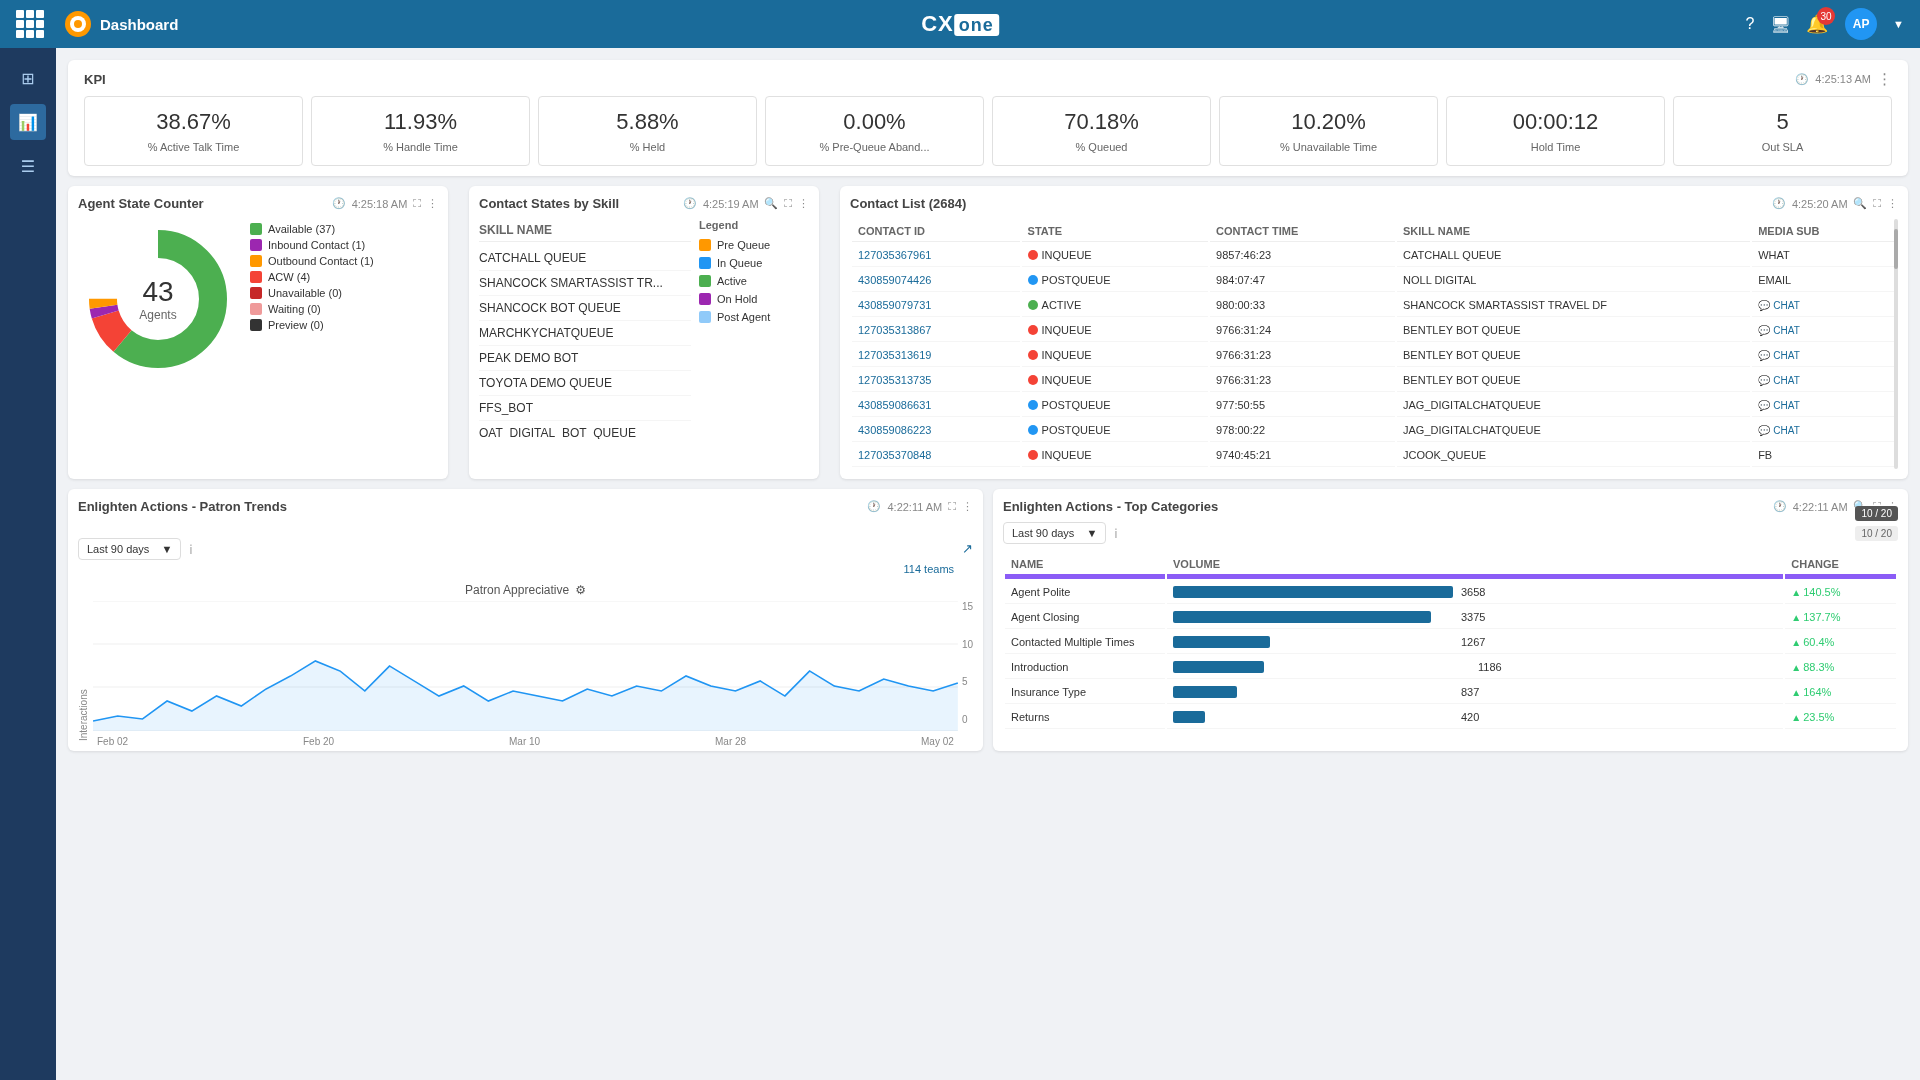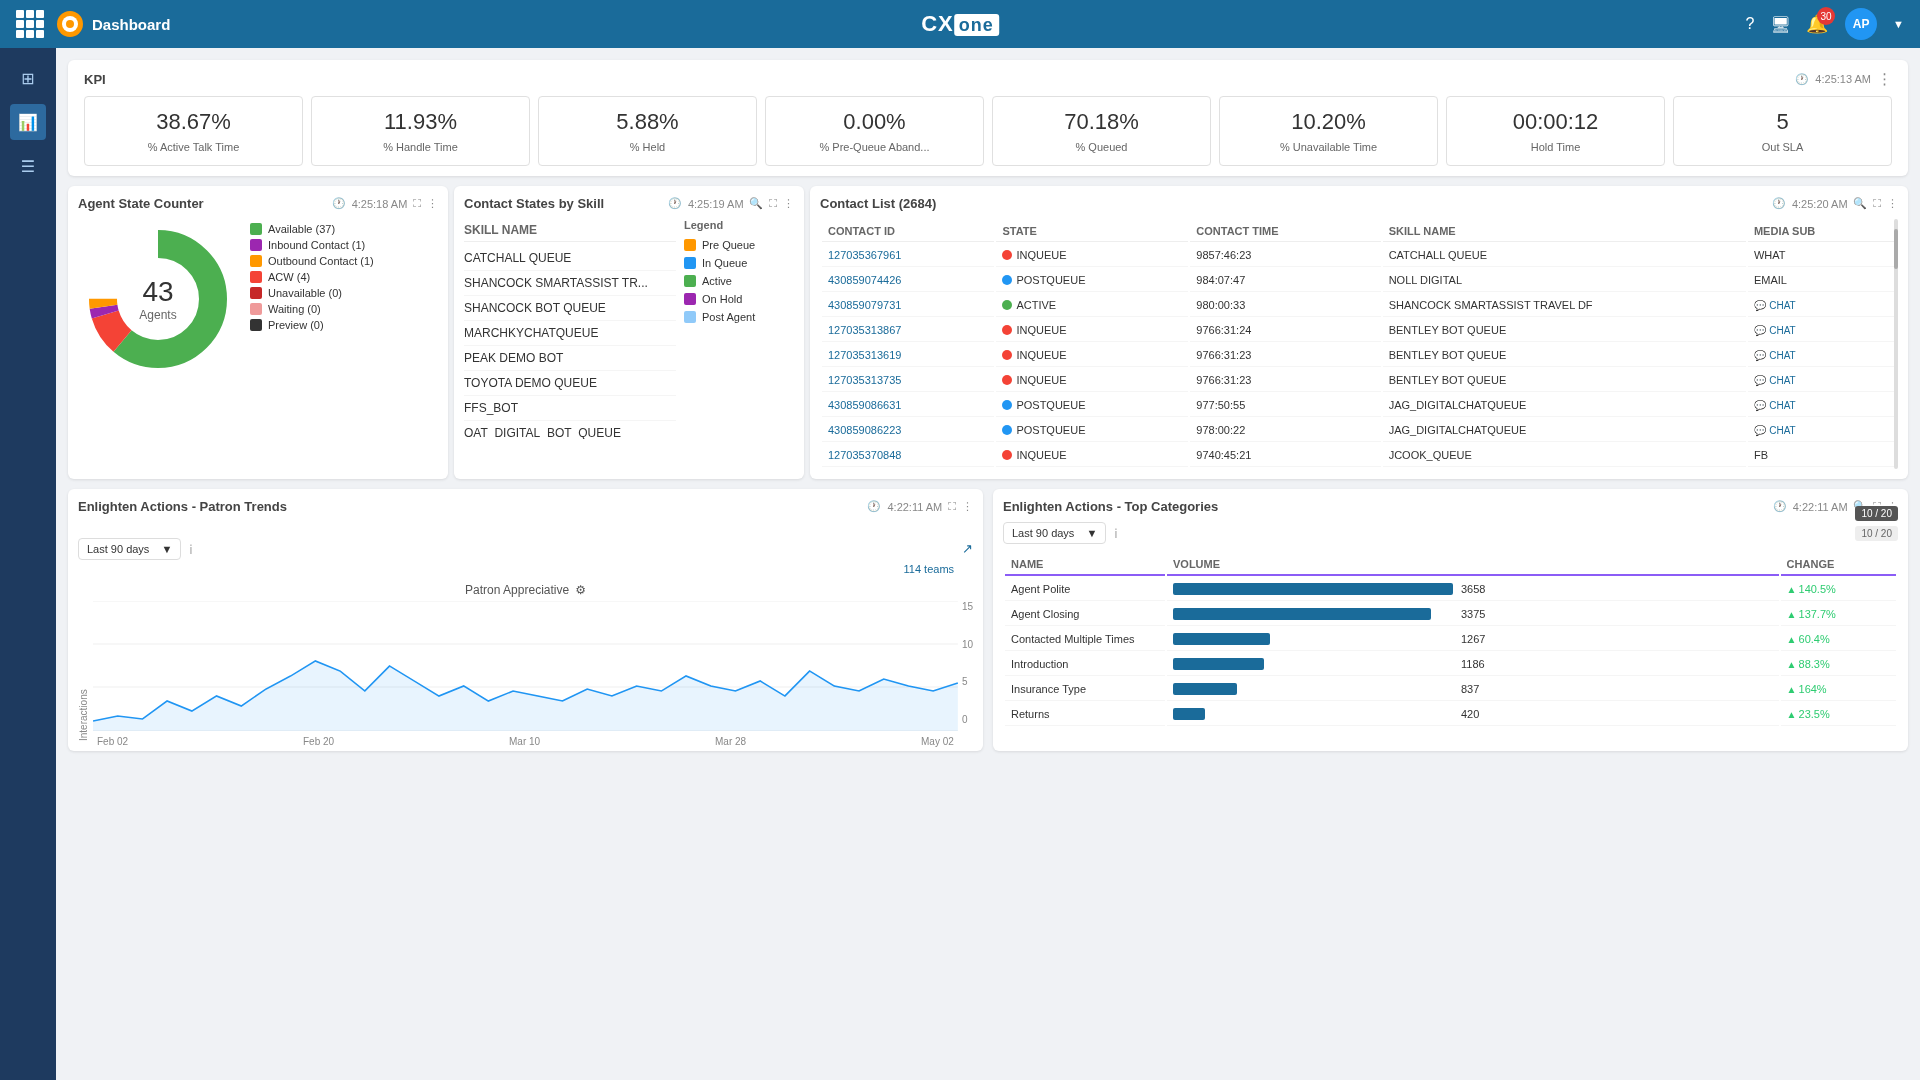--- a/index.html
+++ b/index.html
@@ -11,21 +11,21 @@
       height: 48px;
       display: flex;
       align-items: center;
       padding: 0 16px;
       color: white;
       justify-content: space-between;
       position: fixed;
       top: 0; left: 0; right: 0;
       z-index: 100;
     }
-    .header-left { display: flex; align-items: center; gap: 12px; }
+    .header-left { display: flex; align-items: center; gap: 20px; }
     .header-logo { display: flex; align-items: center; gap: 8px; }
     .app-grid-icon { display: grid; grid-template-columns: repeat(3,8px); gap: 2px; cursor: pointer; }
     .app-grid-icon span { width: 8px; height: 8px; background: white; border-radius: 1px; display: block; }
     .header-brand { position: absolute; left: 50%; transform: translateX(-50%); }
     .header-right { display: flex; align-items: center; gap: 16px; }
     .header-icon { color: white; cursor: pointer; font-size: 16px; }
     .notification-badge { position: relative; cursor: pointer; }
     .badge { background: #e53935; color: white; border-radius: 50%; width: 18px; height: 18px; font-size: 10px; display: flex; align-items: center; justify-content: center; position: absolute; top: -6px; right: -6px; }
     .user-avatar { background: #2196f3; border-radius: 50%; width: 32px; height: 32px; display: flex; align-items: center; justify-content: center; font-size: 12px; font-weight: bold; cursor: pointer; }
 
@@ -64,21 +64,21 @@
       flex: 1;
       border: 1px solid #e0e0e0;
       border-radius: 4px;
       padding: 12px 16px;
       text-align: center;
     }
     .kpi-value { font-size: 22px; font-weight: 300; color: #333; margin-bottom: 6px; }
     .kpi-label { font-size: 11px; color: #666; }
 
     
-    .widget-grid { display: grid; grid-template-columns: 380px 350px 1fr; gap: 6px; margin-bottom: 10px; }
+    .widget-grid { display: grid; grid-template-columns: 380px 350px 1fr; gap: 21px; margin-bottom: 10px; }
 
     .widget {
       background: white;
       border-radius: 6px;
       padding: 10px;
       box-shadow: 0 1px 3px rgba(0,0,0,0.1);
       overflow: hidden;
     }
     .widget-header { display: flex; justify-content: space-between; align-items: center; margin-bottom: 8px; }
     .widget-title { font-weight: 600; font-size: 13px; color: #444; }
@@ -109,21 +109,21 @@
     .contact-id-link { color: #1a6b9a; cursor: pointer; }
     .state-dot { width: 10px; height: 10px; border-radius: 50%; display: inline-block; margin-right: 4px; }
     .state-cell { display: flex; align-items: center; white-space: nowrap; }
     .chat-badge { background: none; color: #1a6b9a; font-size: 10px; display: flex; align-items: center; gap: 2px; }
 
     
     .bottom-grid { display: grid; grid-template-columns: 1fr 1fr; gap: 10px; }
 
     
     .categories-table { font-size: 11px; width: 100%; }
-    .categories-table th { text-align: left; color: #666; font-weight: 600; padding: 4px 6px; border-bottom: 2px solid #8b5cf6; }
+    .categories-table th { text-align: left; color: #666; font-weight: 600; padding: 4px 6px; border-bottom: 5px solid #8b5cf6; }
     .categories-table td { padding: 5px 6px; border-bottom: 1px solid #f5f5f5; vertical-align: middle; }
     .bar-container { width: 280px; }
     .bar-fill { height: 12px; background: #1a6b9a; border-radius: 2px; }
     .change-up { color: #2ecc71; display: flex; align-items: center; gap: 2px; }
     .change-arrow { font-size: 10px; }
 
     .dropdown-select { display: flex; align-items: center; gap: 12px; border: 1px solid #ddd; border-radius: 4px; padding: 4px 8px; font-size: 11px; cursor: pointer; background: white; }
 
     .toolbar-row { display: flex; align-items: center; gap: 8px; margin-bottom: 8px; }
 
@@ -631,21 +631,21 @@
     <td>
       <div class="change-up">
         <span class="change-arrow">▲</span>
         <span>60.4%</span>
       </div>
     </td>
   </tr>
             <tr>
     <td style="width:160px;">Introduction</td>
     <td>
-      <div style="display:flex;gap:8px;">
+      <div style="display:flex;gap:25px;">
         <div class="bar-container">
           <div class="bar-fill" style="width:91px;"></div>
         </div>
         <span>1186</span>
       </div>
     </td>
     <td>
       <div class="change-up">
         <span class="change-arrow">▲</span>
         <span>88.3%</span>

